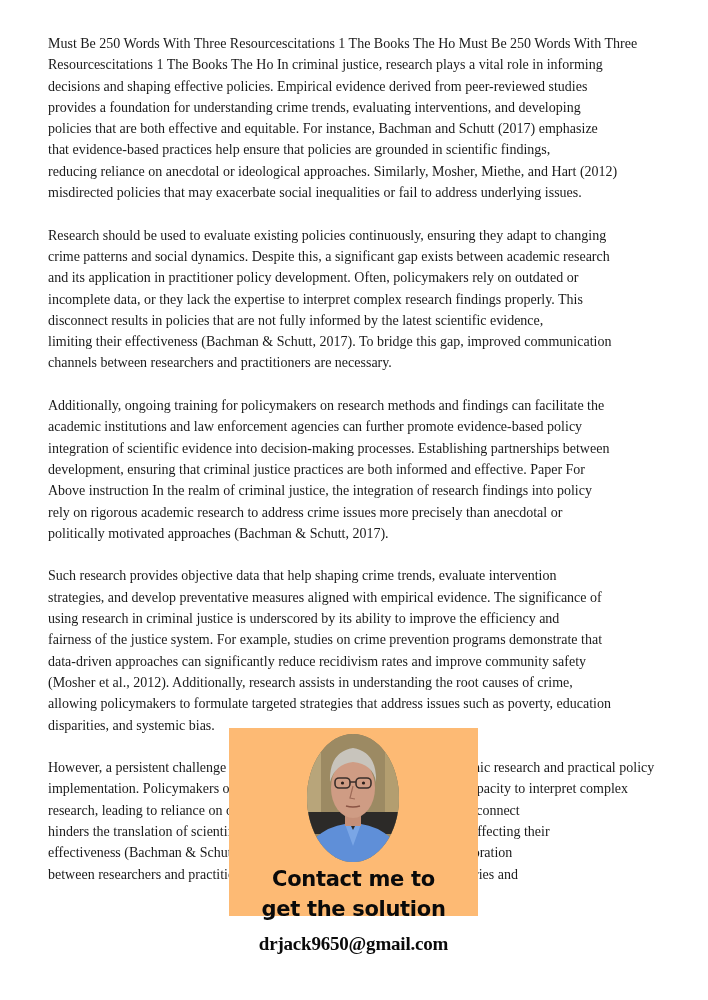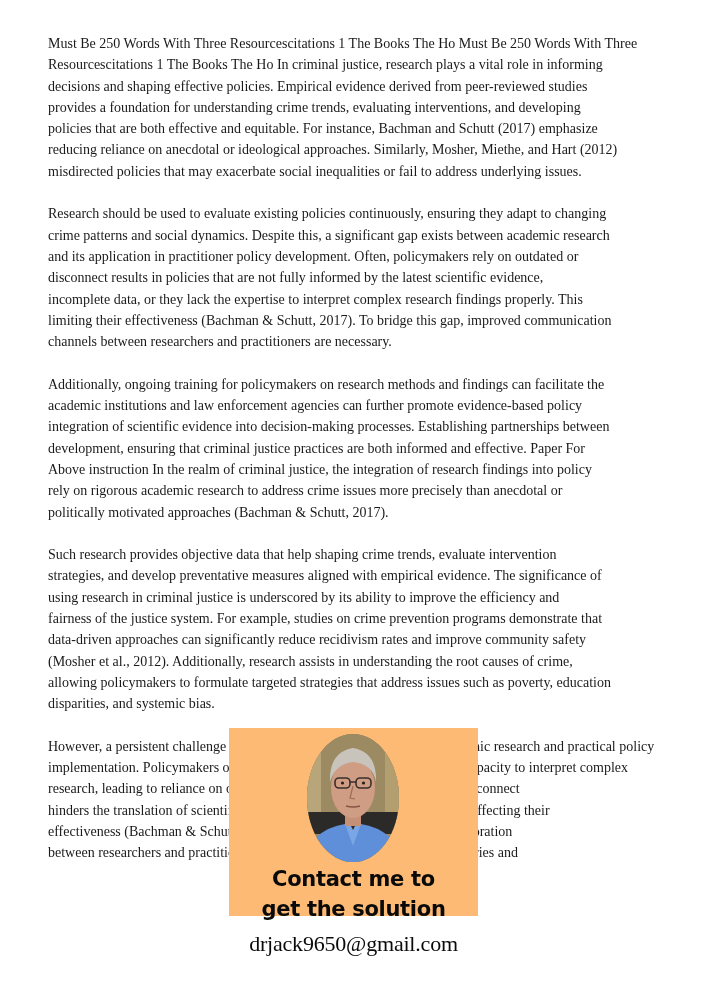--- a/index.html
+++ b/index.html
@@ -63,46 +63,47 @@
       color: #0a0a0a;
       letter-spacing: -0.3px;
     }
     .headline span { display: block; }
     .email {
       position: absolute;
       left: 0;
       top: 203px;
       width: 249px;
       font-family: "Liberation Serif", "DejaVu Serif", serif;
-      font-weight: normal;
-      font-size: 22px;
+      font-weight: bold;
+      font-size: 19px;
       line-height: 26px;
       color: #0a0a0a;
       letter-spacing: -0.2px;
     }
   </style>
 </head>
 <body>
 
 <div class="page">
   <div class="para">
     <span class="line">Must Be 250 Words With Three Resourcescitations 1 The Books The Ho Must Be 250 Words With Three</span>
     <span class="line">Resourcescitations 1 The Books The Ho In criminal justice, research plays a vital role in informing</span>
     <span class="line">decisions and shaping effective policies. Empirical evidence derived from peer-reviewed studies</span>
     <span class="line">provides a foundation for understanding crime trends, evaluating interventions, and developing</span>
     <span class="line">policies that are both effective and equitable. For instance, Bachman and Schutt (2017) emphasize</span>
+    <span class="line">that evidence-based practices help ensure that policies are grounded in scientific findings,</span>
     <span class="line">reducing reliance on anecdotal or ideological approaches. Similarly, Mosher, Miethe, and Hart (2012)</span>
     <span class="line">misdirected policies that may exacerbate social inequalities or fail to address underlying issues.</span>
   </div>
   <div class="para">
     <span class="line">Research should be used to evaluate existing policies continuously, ensuring they adapt to changing</span>
     <span class="line">crime patterns and social dynamics. Despite this, a significant gap exists between academic research</span>
     <span class="line">and its application in practitioner policy development. Often, policymakers rely on outdated or</span>
+    <span class="line">incomplete data, or they lack the expertise to interpret complex research findings properly. This</span>
     <span class="line">disconnect results in policies that are not fully informed by the latest scientific evidence,</span>
-    <span class="line">incomplete data, or they lack the expertise to interpret complex research findings properly. This</span>
     <span class="line">limiting their effectiveness (Bachman &amp; Schutt, 2017). To bridge this gap, improved communication</span>
     <span class="line">channels between researchers and practitioners are necessary.</span>
   </div>
   <div class="para">
     <span class="line">Additionally, ongoing training for policymakers on research methods and findings can facilitate the</span>
     <span class="line">academic institutions and law enforcement agencies can further promote evidence-based policy</span>
     <span class="line">integration of scientific evidence into decision-making processes. Establishing partnerships between</span>
     <span class="line">development, ensuring that criminal justice practices are both informed and effective. Paper For</span>
     <span class="line">Above instruction In the realm of criminal justice, the integration of research findings into policy</span>
     <span class="line">rely on rigorous academic research to address crime issues more precisely than anecdotal or</span>

